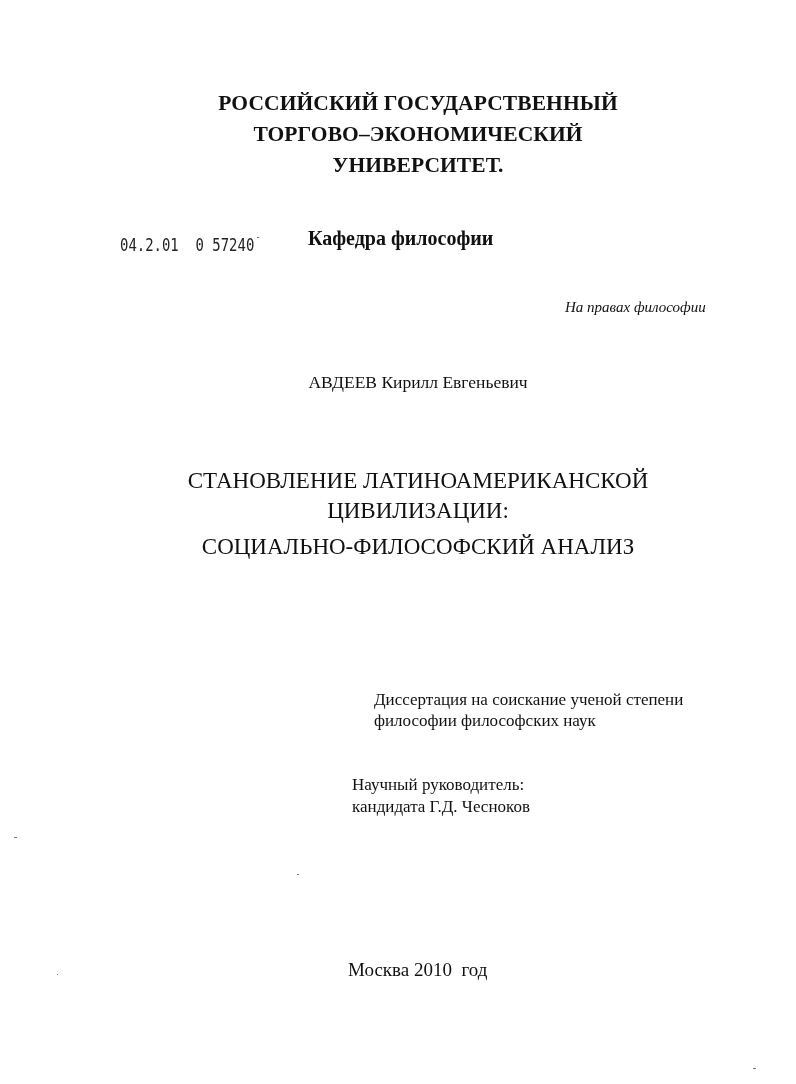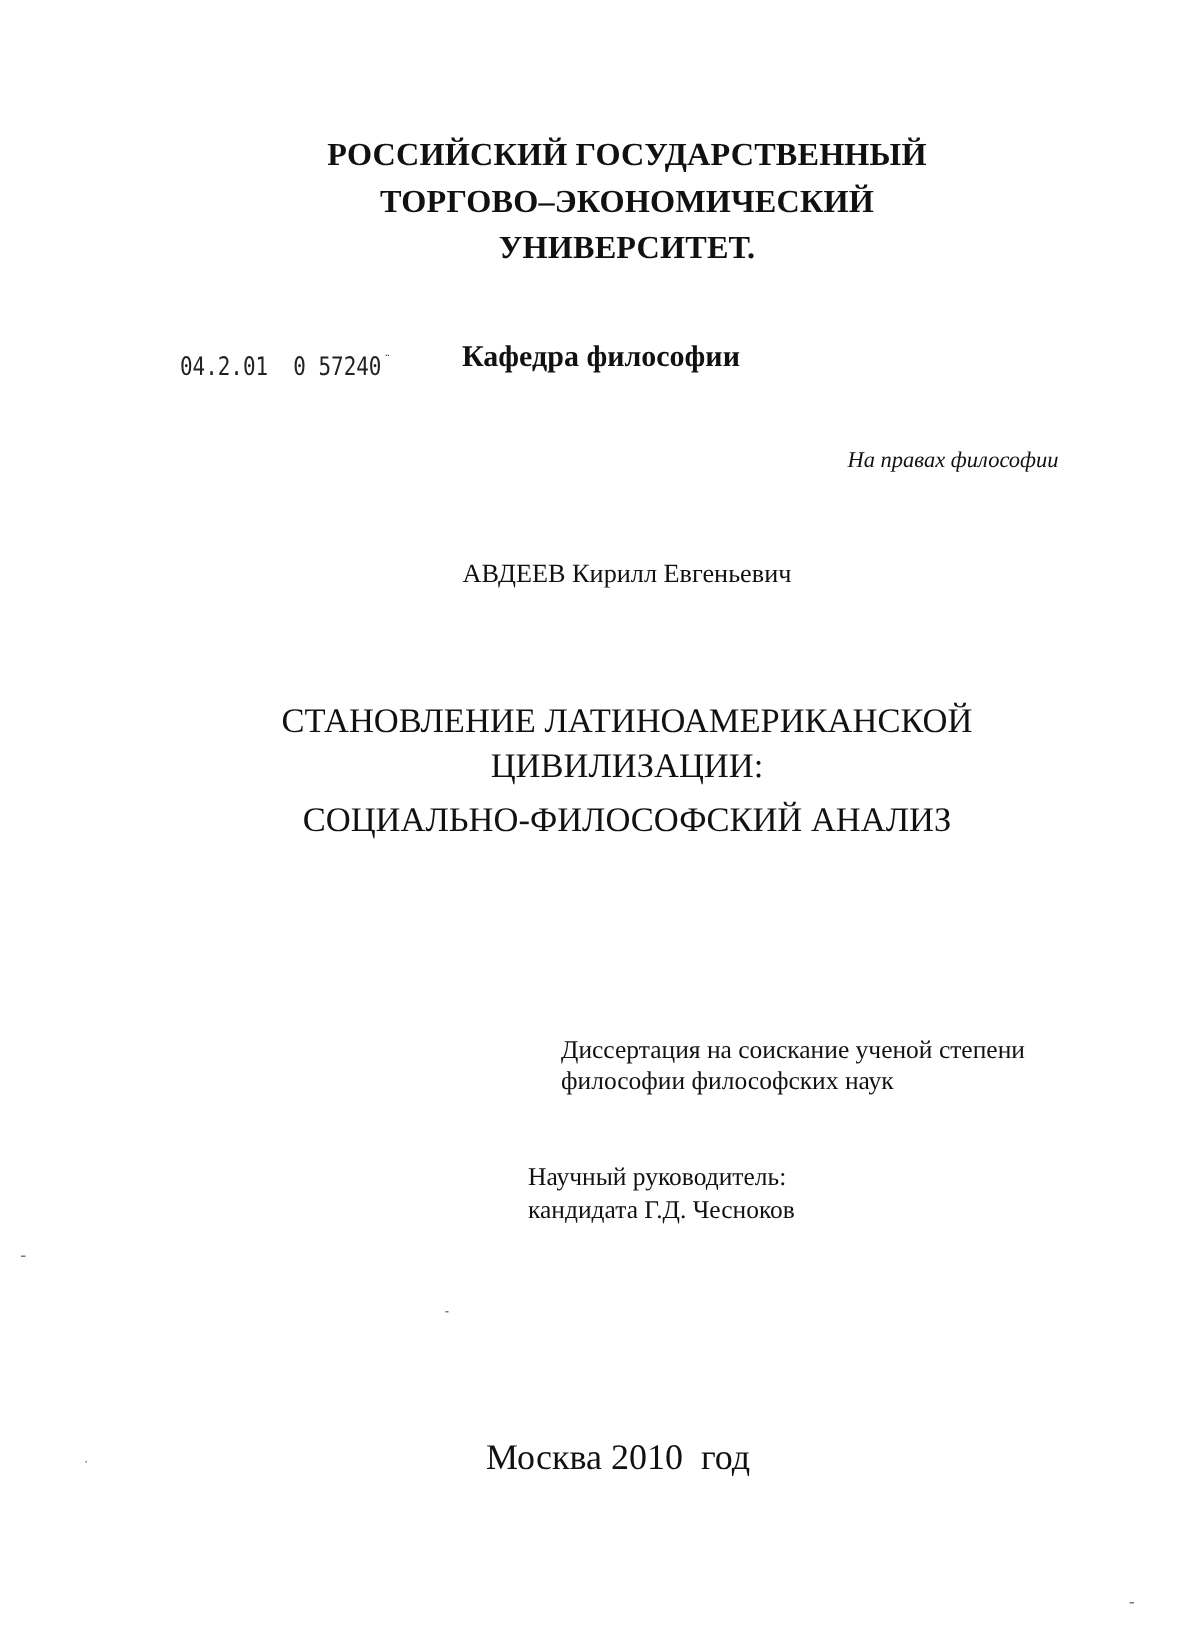--- a/index.html
+++ b/index.html
@@ -76,23 +76,23 @@
       font-size: 17px;
       line-height: 21px;
     }
     .advisor {
       left: 352px;
       top: 774px;
       font-size: 17px;
       line-height: 21.5px;
     }
     .place {
-      left: 324px;
+      left: 348px;
       top: 959px;
-      font-size: 24px;
+      font-size: 19px;
       white-space: pre;
     }
     .speck {
       position: absolute;
       background: #777;
       width: 3px;
       height: 1px;
     }
   </style>
 </head>

